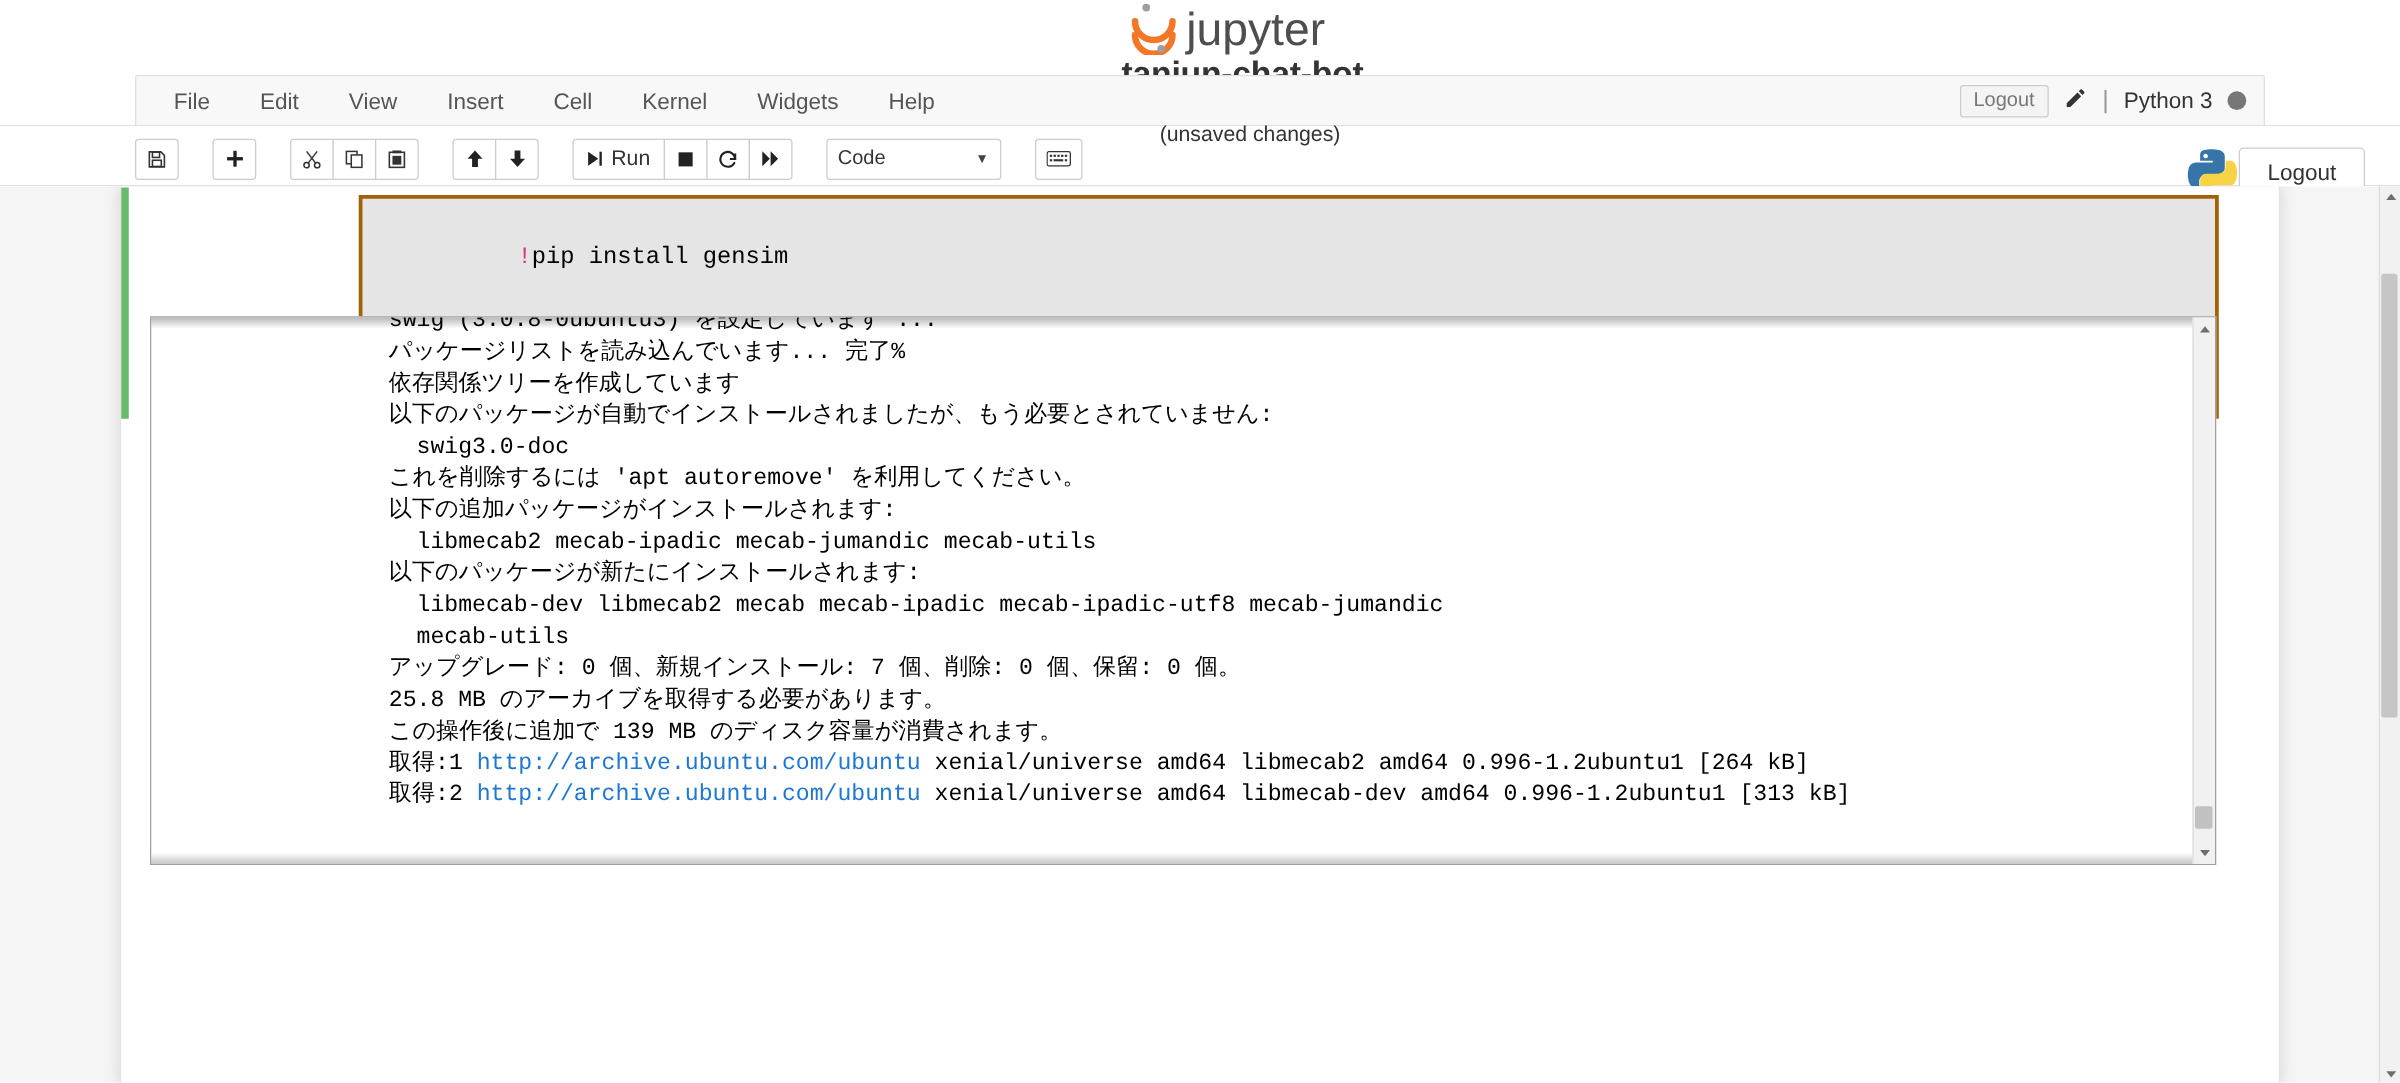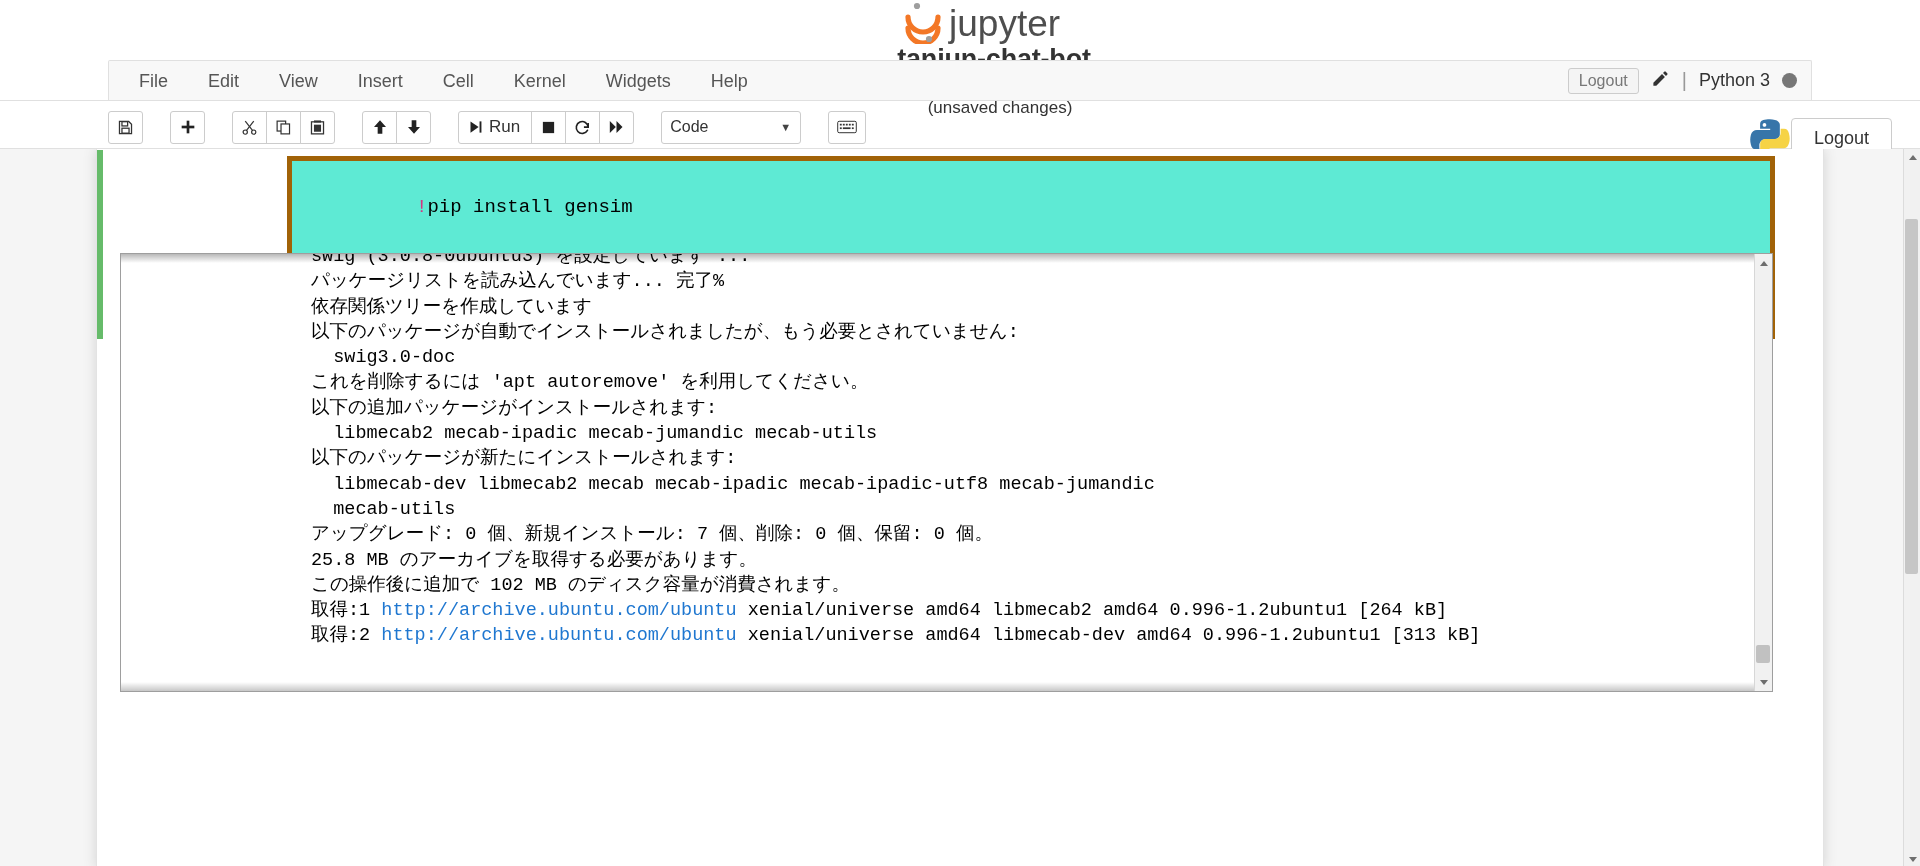--- a/index.html
+++ b/index.html
@@ -130,21 +130,21 @@
   #cell-inner {
     display:flex; padding:6px 0 0 0; background:#fff;
   }
   #prompt-col {
     width:190px; flex:0 0 190px; text-align:right;
     padding-right:14px; color:#303F9F;
     font-family:"Liberation Mono", monospace; font-size:17px;
     padding-top:8px;
   }
   #code-input-area {
-    flex:1; background:#5eead4; border:5px solid #a16207;
+    flex:1; background:#e5e5e5; border:3px solid #a16207;
     padding:7px 10px 10px 10px; min-height:96px;
   }
   .code-line {
     font-family:"Liberation Mono", monospace;
     font-size:19px; line-height:26px; white-space:pre;
   }
   .tok-bang { color:#d33682; }
   .tok-plain { color:#000; }
   .tok-comment { color:#408080; font-style:italic; }
 
@@ -411,21 +411,21 @@
           <div class="out-line"><span>以下のパッケージが自動でインストールされましたが、もう必要とされていません:</span></div>
           <div class="out-line"><span>  swig3.0-doc</span></div>
           <div class="out-line"><span>これを削除するには 'apt autoremove' を利用してください。</span></div>
           <div class="out-line"><span>以下の追加パッケージがインストールされます:</span></div>
           <div class="out-line"><span>  libmecab2 mecab-ipadic mecab-jumandic mecab-utils</span></div>
           <div class="out-line"><span>以下のパッケージが新たにインストールされます:</span></div>
           <div class="out-line"><span>  libmecab-dev libmecab2 mecab mecab-ipadic mecab-ipadic-utf8 mecab-jumandic</span></div>
           <div class="out-line"><span>  mecab-utils</span></div>
           <div class="out-line"><span>アップグレード: 0 個、新規インストール: 7 個、削除: 0 個、保留: 0 個。</span></div>
           <div class="out-line"><span>25.8 MB のアーカイブを取得する必要があります。</span></div>
-          <div class="out-line"><span>この操作後に追加で 102 MB のディスク容量が消費されます。</span></div>
+          <div class="out-line"><span>この操作後に追加で 139 MB のディスク容量が消費されます。</span></div>
           <div class="out-line"><span>取得:1 </span><span class="out-url">http://archive.ubuntu.com/ubuntu</span><span> xenial/universe amd64 libmecab2 amd64 0.996-1.2ubuntu1 [264 kB]</span></div>
           <div class="out-line"><span>取得:2 </span><span class="out-url">http://archive.ubuntu.com/ubuntu</span><span> xenial/universe amd64 libmecab-dev amd64 0.996-1.2ubuntu1 [313 kB]</span></div>
         </div>
     </div>
     <div id="output-shadow-top"></div>
     <div id="output-shadow-bottom"></div>
 
     <div id="out-scrollbar">
       <div class="sb-arrow top">
         <span class="tri tri-up"></span>

